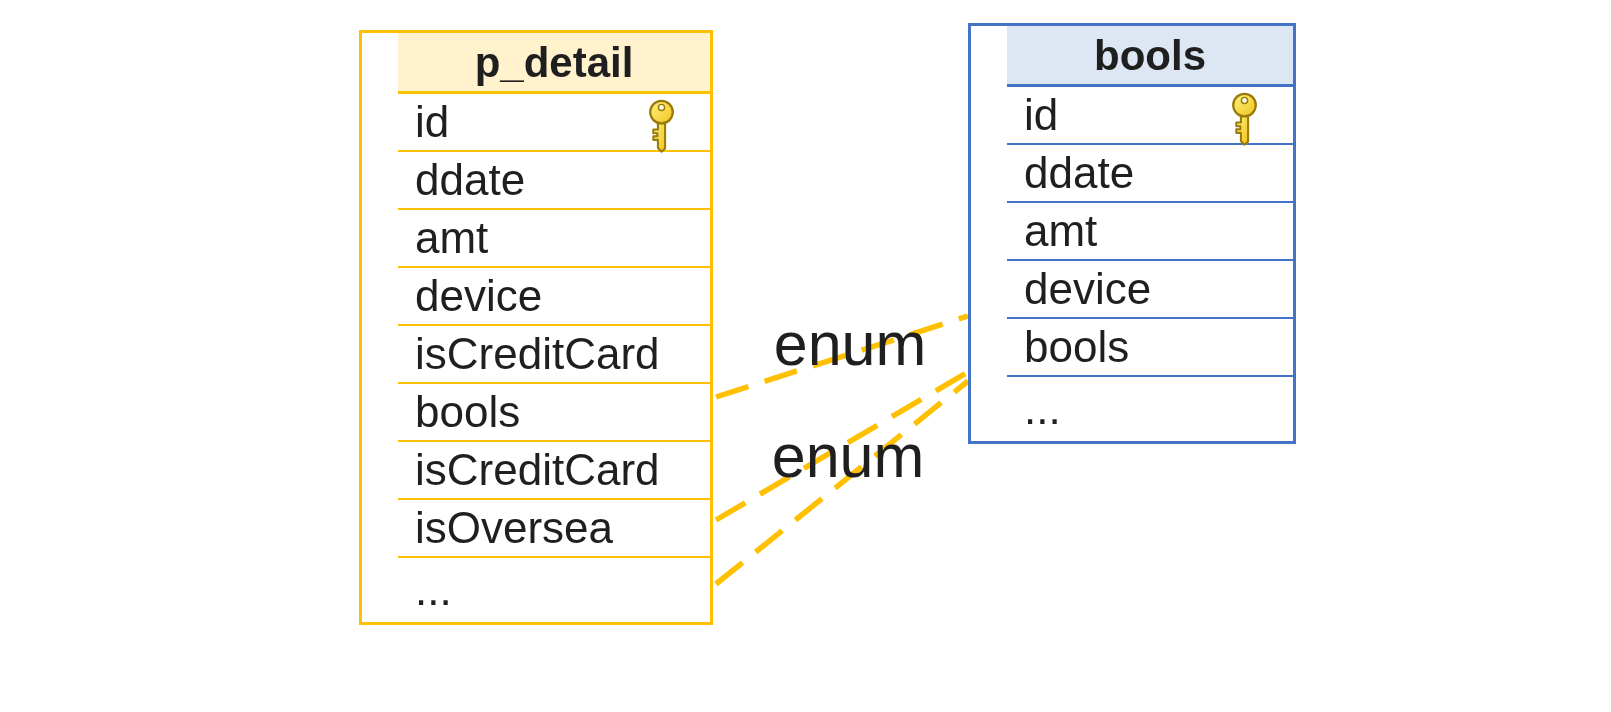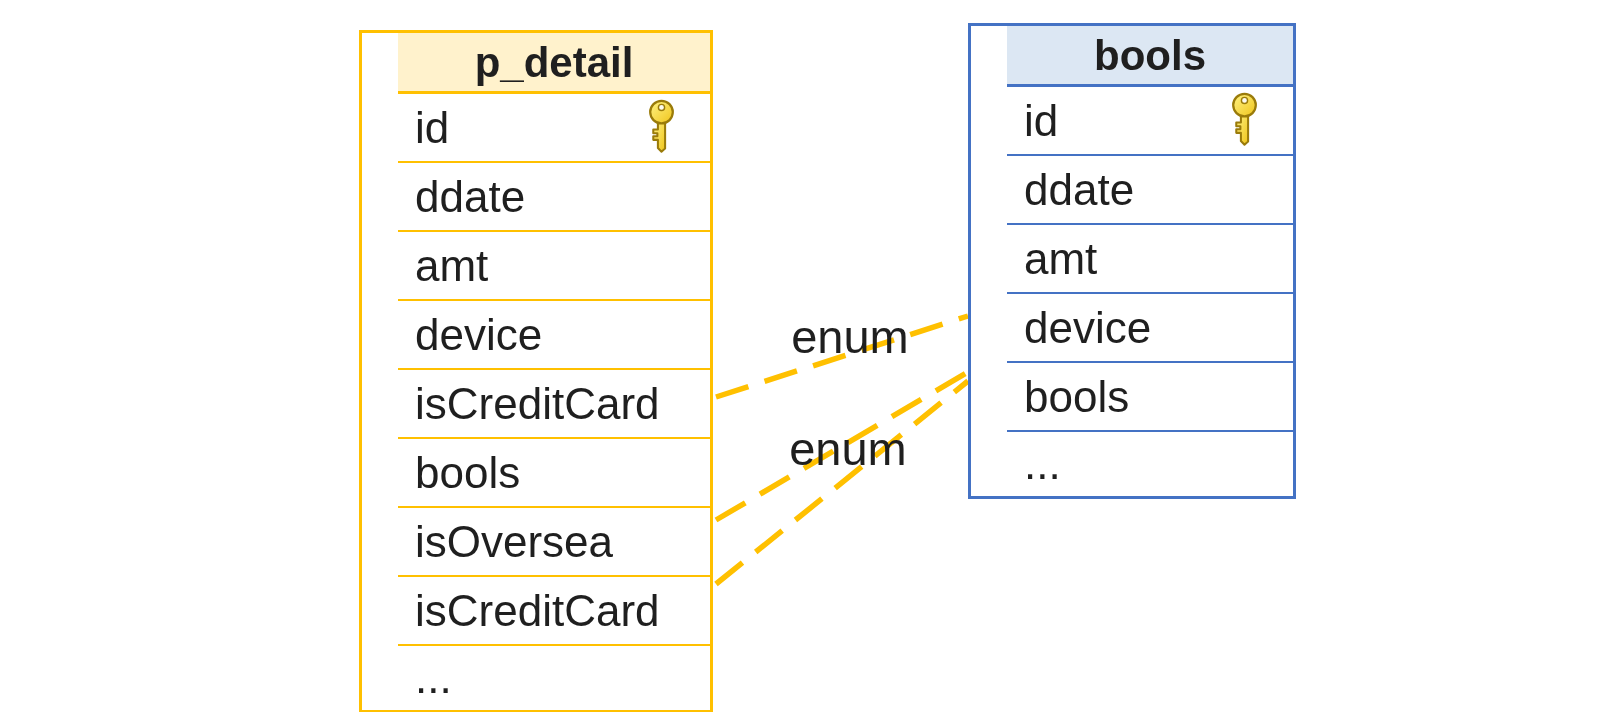--- a/index.html
+++ b/index.html
@@ -28,21 +28,21 @@
   .conn {
     stroke: var(--gold);
     stroke-width: 5.5;
     stroke-dasharray: 34 17;
     fill: none;
   }
   .rel-label {
     position: absolute;
     width: 160px;
     text-align: center;
-    font-size: 47px;
+    font-size: 61px;
     line-height: 1.05;
     color: var(--ink);
     background: transparent;
   }
   .rel-label.enum { left: 770px; top: 312px; }
   .rel-label.bits { left: 768px; top: 424px; }
 
   .er-table {
     position: absolute;
     background: #FFFFFF;
@@ -60,21 +60,21 @@
     height: 61px;
     text-align: center;
     font-weight: bold;
     font-size: 42px;
     line-height: 60px;
   }
   .er-table.left .er-head  { background: var(--gold-fill); border-bottom: 3px solid var(--gold); }
   .er-table.right .er-head { background: var(--blue-fill); border-bottom: 3px solid var(--blue); }
   .er-row {
     position: relative;
-    height: 69px;
+    height: 58px;
     display: flex;
     align-items: center;
     padding-left: 17px;
     font-size: 44px;
   }
   .er-table.left  .er-row { border-bottom: 2px solid var(--gold); }
   .er-table.right .er-row { border-bottom: 2px solid var(--blue); }
   .er-table .er-row:last-child { border-bottom: none; height: 64px; }
   .field-name { white-space: nowrap; }
   .key-icon {
@@ -129,24 +129,24 @@
     <div class="er-row">
       <span class="field-name">device</span>
     </div>
     <div class="er-row">
       <span class="field-name">isCreditCard</span>
     </div>
     <div class="er-row">
       <span class="field-name">bools</span>
     </div>
     <div class="er-row">
-      <span class="field-name">isOversea</span>
+      <span class="field-name">isCreditCard</span>
     </div>
     <div class="er-row">
-      <span class="field-name">isCreditCard</span>
+      <span class="field-name">isOversea</span>
     </div>
     <div class="er-row">
       <span class="field-name">...</span>
     </div>
   </div>
 
   <div class="er-table right">
     <div class="er-head">bools</div>
 
     <div class="er-row">

